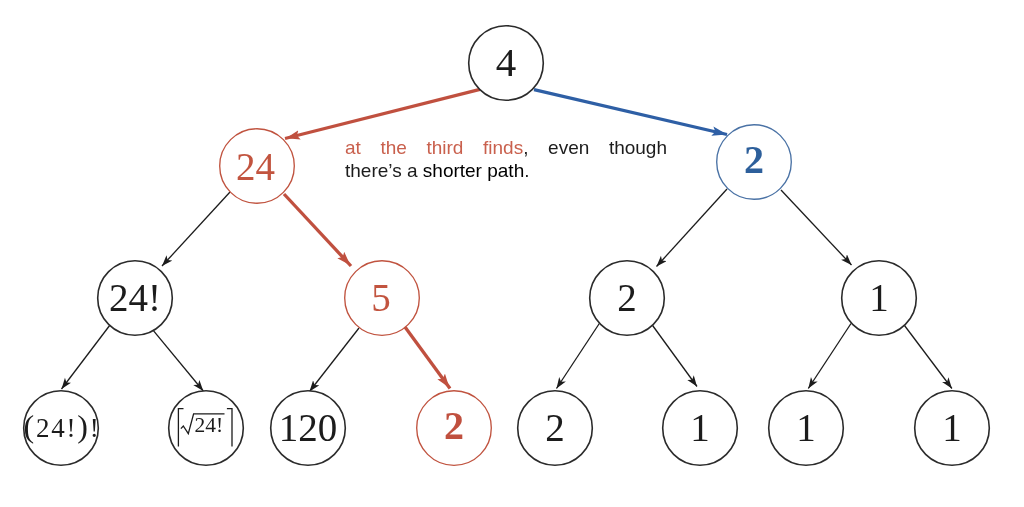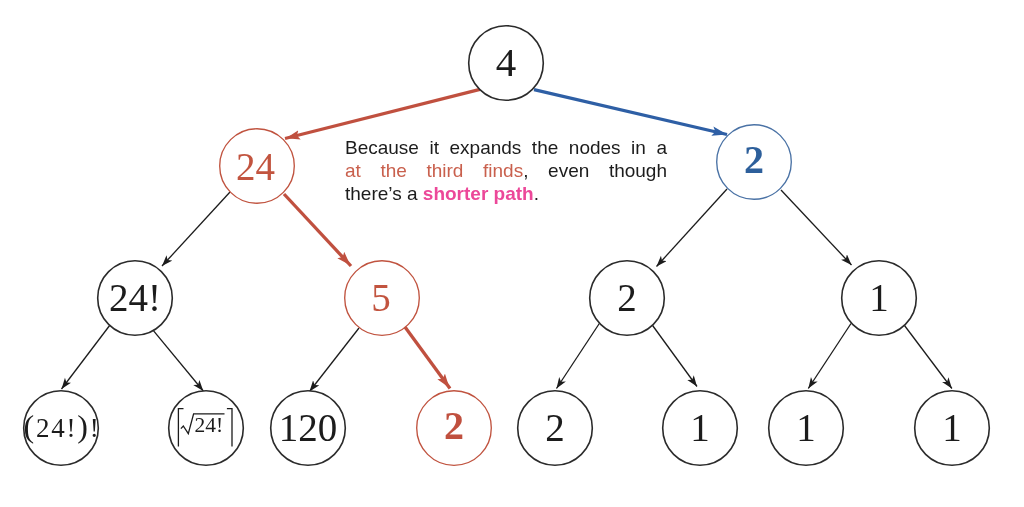--- a/index.html
+++ b/index.html
@@ -4,21 +4,21 @@
 <style>
   html,body{margin:0;padding:0;background:#ffffff;}
   #stage{position:relative;width:1024px;height:507px;background:#ffffff;overflow:hidden;}
   svg{position:absolute;left:0;top:0;}
   #para{position:absolute;left:345px;top:136px;width:322px;
         font-family:"Liberation Sans",sans-serif;font-size:19px;line-height:23.1px;
         color:#1c1c1c;}
   #para .j{text-align:justify;text-align-last:justify;white-space:nowrap;}
   #para .l{text-align:left;}
   .or{color:#c9604d;}
-  .bl{color:#ec4899;font-weight:bold;}
+  .bl{color:#000000;}
 </style>
 </head>
 <body>
 <div id="stage">
 <svg width="1024" height="507" viewBox="0 0 1024 507">
   <defs>
     <marker id="ah-o" markerUnits="userSpaceOnUse" markerWidth="16" markerHeight="12" refX="15" refY="5" orient="auto">
       <path d="M0,0.3 L14,5 L0,9.7 L2.8,5 Z" fill="#c0503f"></path>
     </marker>
     <marker id="ah-b" markerUnits="userSpaceOnUse" markerWidth="16" markerHeight="12" refX="15" refY="5" orient="auto">
@@ -87,17 +87,16 @@
 
   <g stroke="#1c1c1c" stroke-width="1.3" fill="none">
     <path d="M183.5,408.6 H178.4 V446.4"></path>
     <path d="M226.9,408.6 H232 V446.4"></path>
     <path d="M180.9,428.6 L183.3,426 L188.3,433.6 L193.6,413.8 H224.5"></path>
   </g>
   <text x="208.8" y="432" font-family="'Liberation Serif',serif" font-size="21.5" fill="#1c1c1c" text-anchor="middle">24!</text>
 </svg>
 
 <div id="para">
-  <div class="j">Because it expands the nodes in a</div>
   <div class="j"><span class="or">at the third finds</span>, even though</div>
   <div class="l">there’s a <span class="bl">shorter path</span>.</div>
 </div>
 </div>
 
 </body></html>

